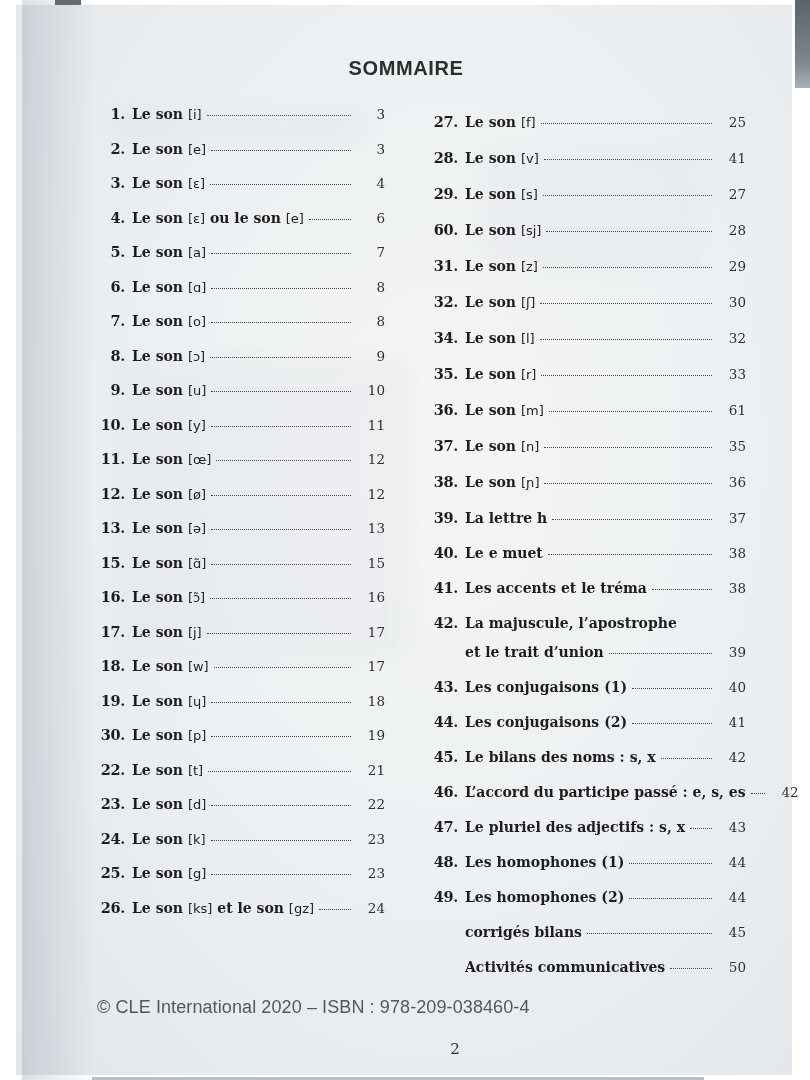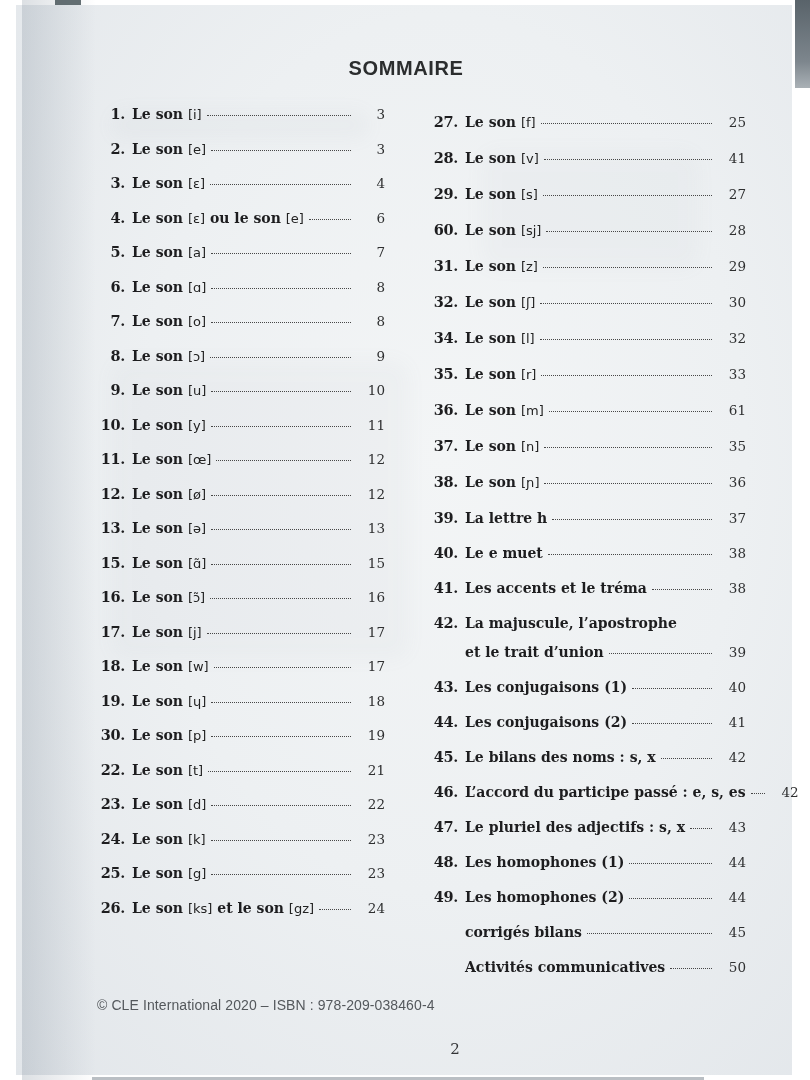--- a/index.html
+++ b/index.html
@@ -68,21 +68,21 @@
     flex:1;border-bottom:1.7px dotted #474747;margin:0 8px 0 5px;
     transform:translateY(-3px);min-width:14px;
   }
   .pg{
     flex:none;width:26px;text-align:right;
     font-size:13.5px;font-weight:400;color:#2e2f30;
   }
   .footer{
     position:absolute;left:97px;top:997px;
     font-family:"Liberation Sans", sans-serif;
-    font-size:14px;color:#54585c;letter-spacing:0.1px;
+    font-size:18px;color:#54585c;letter-spacing:0.1px;
   }
   .pagenum{
     position:absolute;left:50px;top:1040px;width:810px;text-align:center;
     font-size:15px;color:#333437;
   }
 </style>
 </head>
 <body>
 
 <div class="sheet"></div>

